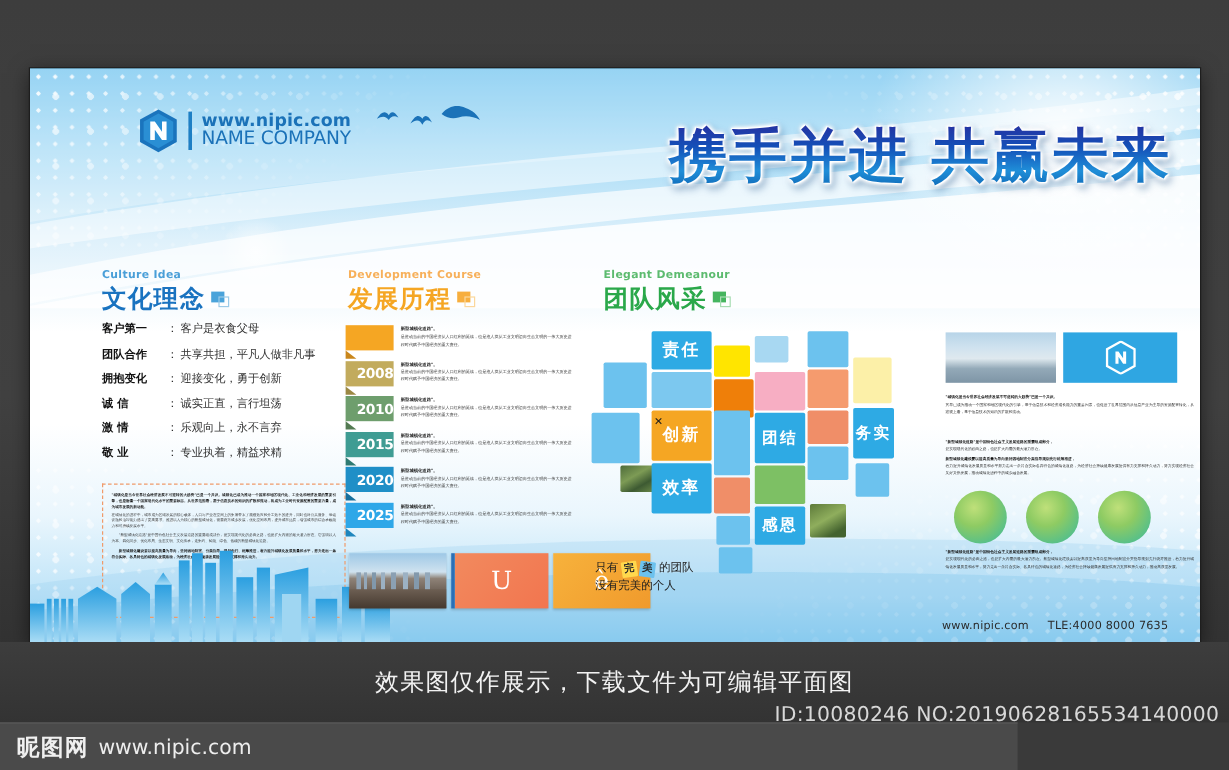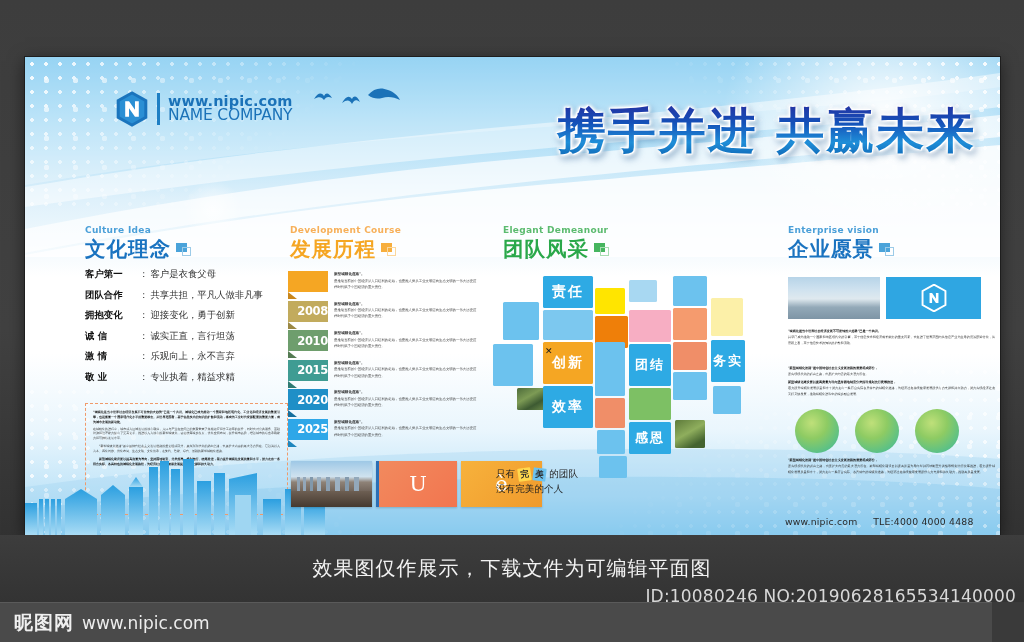--- a/index.html
+++ b/index.html
@@ -24,21 +24,21 @@
   .caption-text {
     color: #f2f2f2; font-size: 20px; letter-spacing: 1px;
     font-family: "DejaVu Sans", sans-serif;
   }
   .id-badge {
     position: absolute; right: 8px; top: 586px;
     color: #d8d8d8; font-size: 17px; letter-spacing: .2px;
     font-family: "DejaVu Sans", sans-serif;
   }
   .footer-bar {
-    position: absolute; left: 0; top: 602px; width: 992px; height: 40px;
+    position: absolute; left: 0; top: 602px; width: 848px; height: 40px;
     background: #4a4a4a; border-top: 1px solid #5a5a5a;
     display: flex; align-items: center; padding-left: 14px; gap: 8px;
   }
   .wm-cn { color: #f0f0f0; font-size: 19px; font-weight: bold; font-family: "DejaVu Sans", sans-serif; letter-spacing: 1px;}
   .wm-en { color: #ededed; font-size: 17px; font-family: "DejaVu Sans", sans-serif; }
 
   
   .board {
     position: absolute; left: 25px; top: 57px; width: 975px; height: 478px;
     overflow: hidden;
@@ -472,30 +472,20 @@
         <span>只有</span>
         <span class="mini">
           <span style="background:#ffd84d;transform:rotate(-8deg)">完</span>
           <span style="background:#6cc2ee;transform:rotate(7deg)">美</span>
         </span>
         <span>的团队</span>
       </div>
       <div>没有完美的个人</div>
     </div>
 
-    <div class="sec-head" style="left:763px;top:168px">
-      <div class="sec-en" style="color:#4a9fd8">Enterprise vision</div>
-      <div class="sec-cn" style="color:#1a73c0">
-        <span>企业愿景</span>
-        <span class="sq">
-          <i class="a" style="background:#4aa3da"></i>
-            <i class="b" style="border-color:#9ccbe8"></i>
-        </span>
-      </div>
-    </div>
 
     <div class="vis-imgs">
       <div class="vis-sky"></div>
       <div class="vis-logo">
         <svg width="34" height="28" viewBox="0 0 40 44">
           <polygon points="20,1 38,11 38,33 20,43 2,33 2,11" fill="none" stroke="#ffffff" stroke-width="3"></polygon>
           <path d="M13,14 L13,30 L17,30 L17,21 L23,30 L27,30 L27,14 L23,14 L23,23 L17,14 Z" fill="#ffffff"></path>
         </svg>
       </div>
     </div>
@@ -512,21 +502,21 @@
       <div class="circ"></div>
       <div class="circ"></div>
     </div>
 
     <p class="vis-p b" style="left:763px;top:401px">"新型城镇化道路"是中国特色社会主义发展道路的重要组成部分，</p>
     <p class="vis-p" style="left:763px;top:407px">是实现现代化的必由之路，也是扩大内需的最大潜力所在。新型城镇化建设要以提高质量为导向坚持因地制宜分类指导规划先行统筹推进，着力提升城镇化发展质量和水平，努力走出一条符合实际、各具特色的城镇化道路，为经济社会持续健康发展提供有力支撑和持久动力，推动高质量发展。</p>
 
     <div class="contact">
       <span>www.nipic.com</span>
       &nbsp;&nbsp;&nbsp;
-      <span>TLE:4000 4000 4488</span>
+      <span>TLE:4000 8000 7635</span>
     </div>
 
   </div>
 </div>
 
 <div class="caption-bar">
   <div class="caption-text">效果图仅作展示，下载文件为可编辑平面图</div>
 </div>
 <div class="id-badge">ID:10080246 NO:20190628165534140000</div>
 

